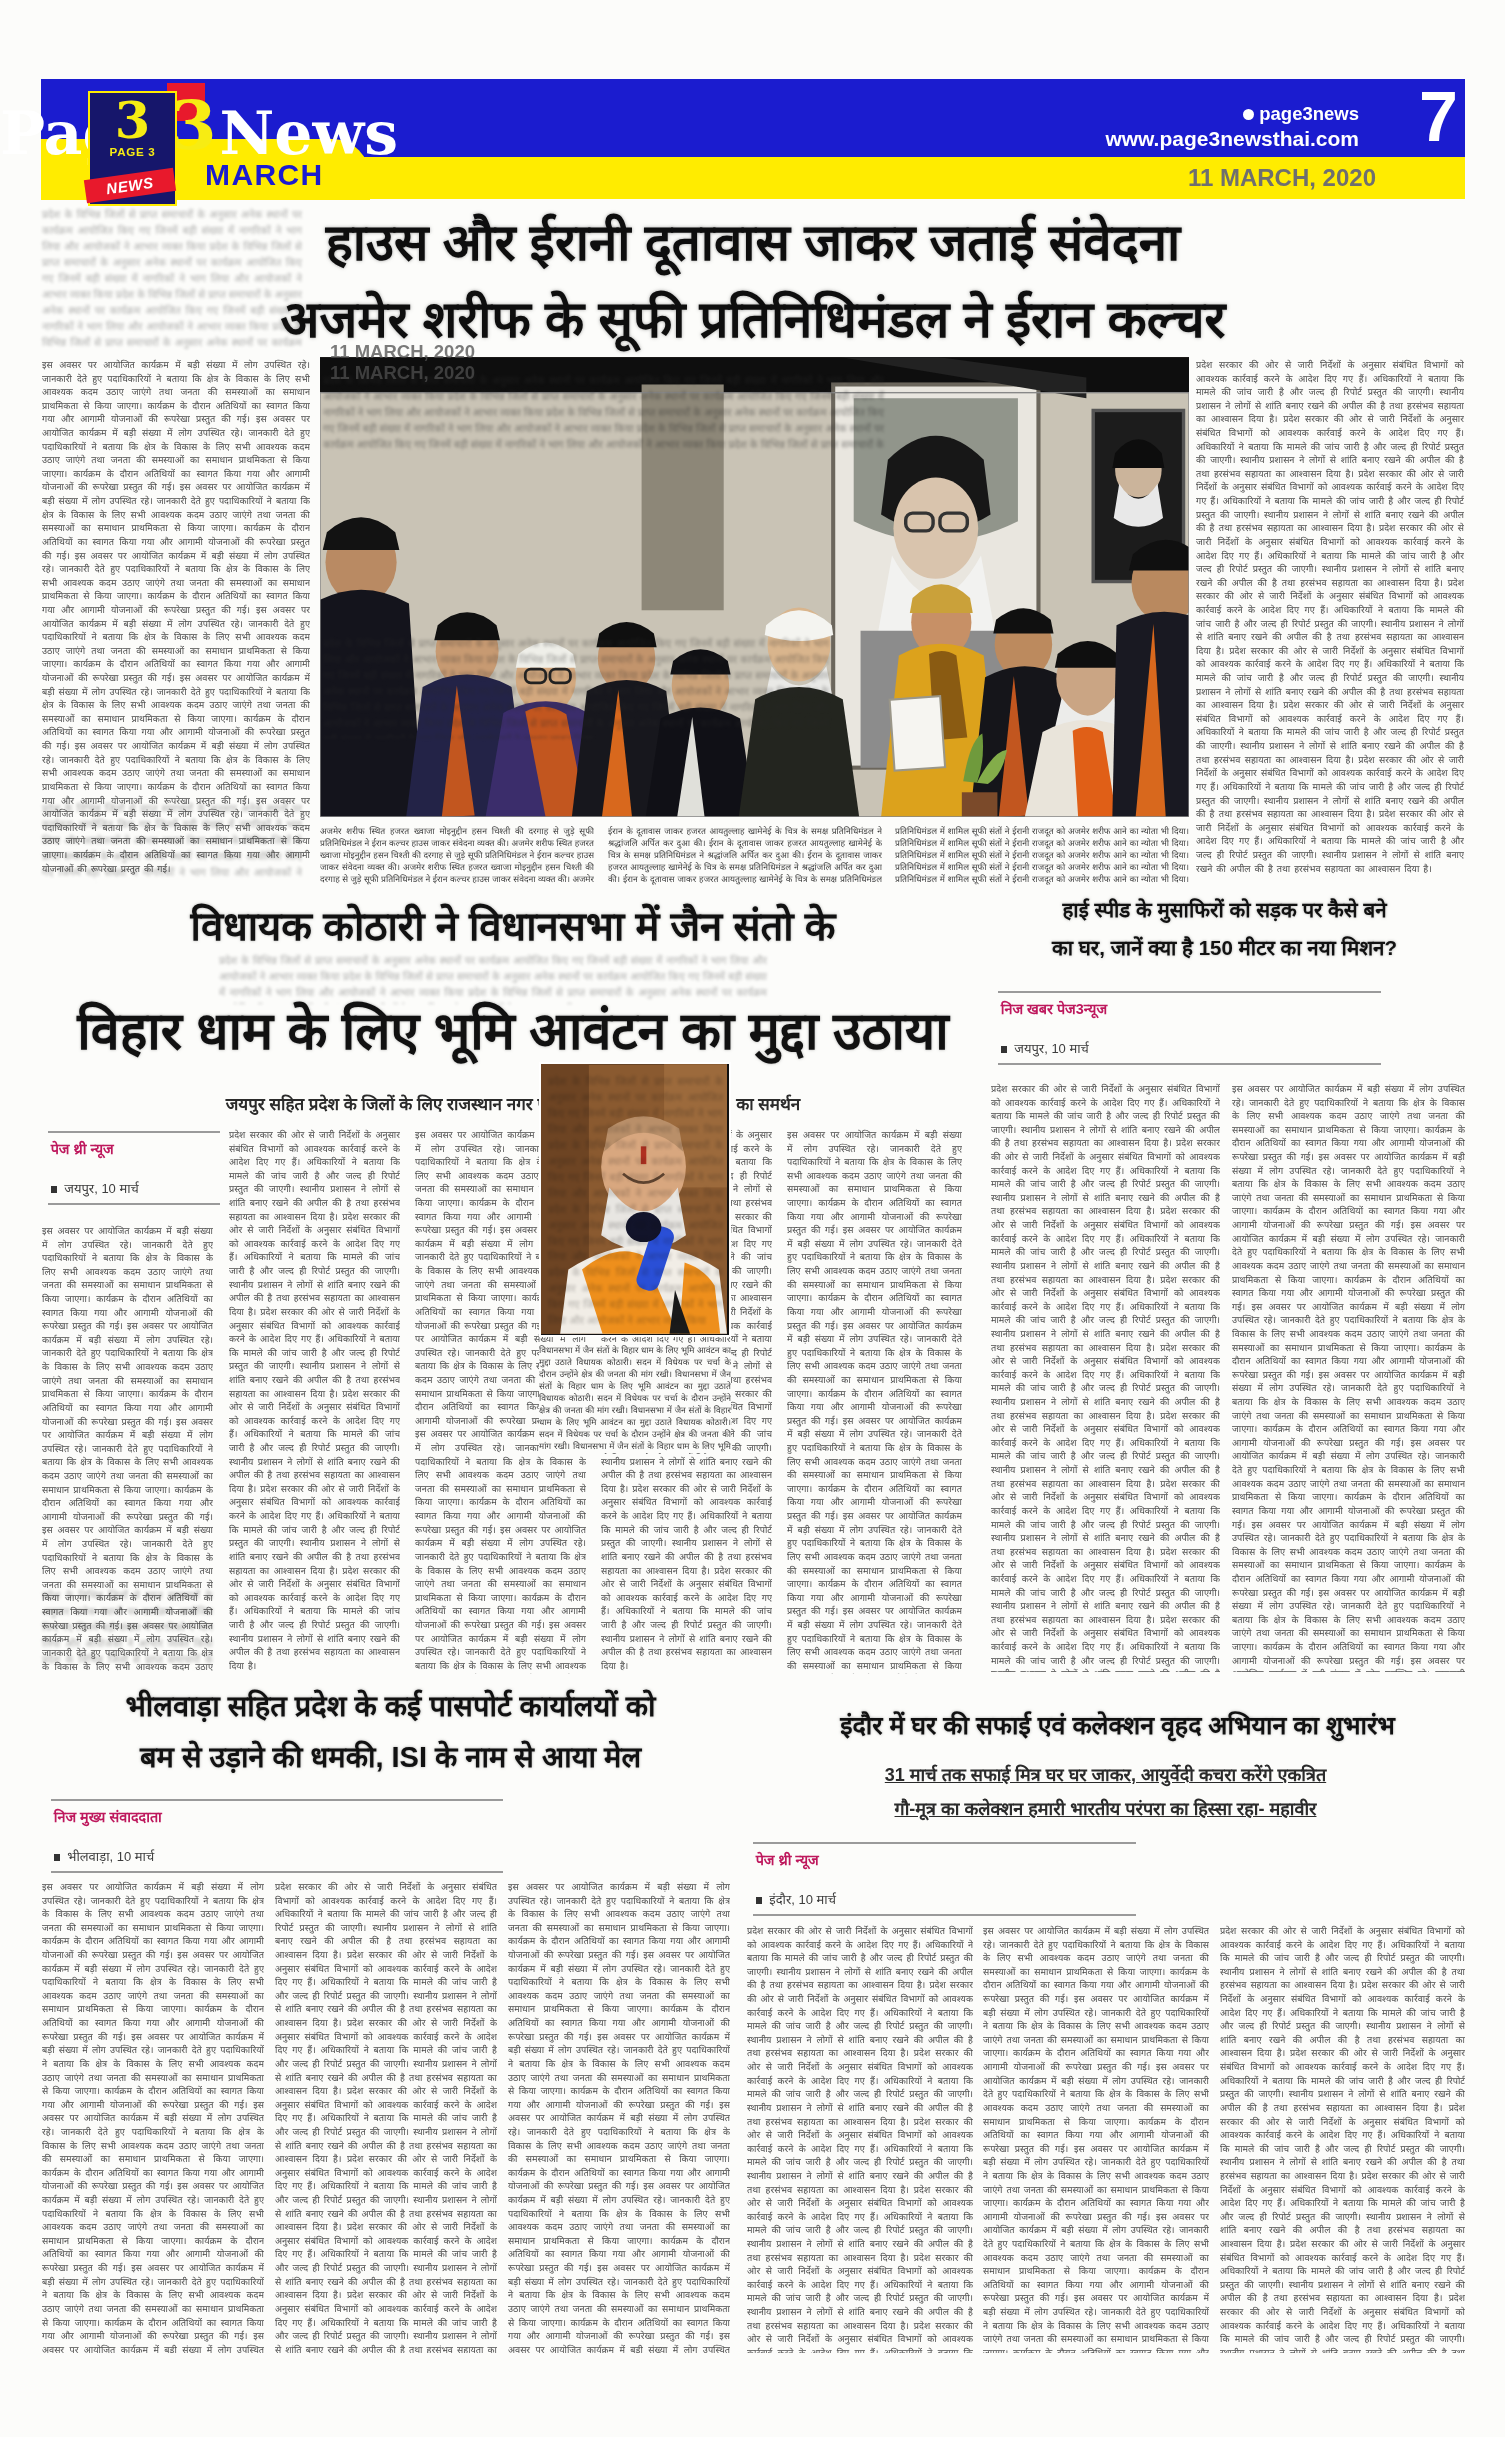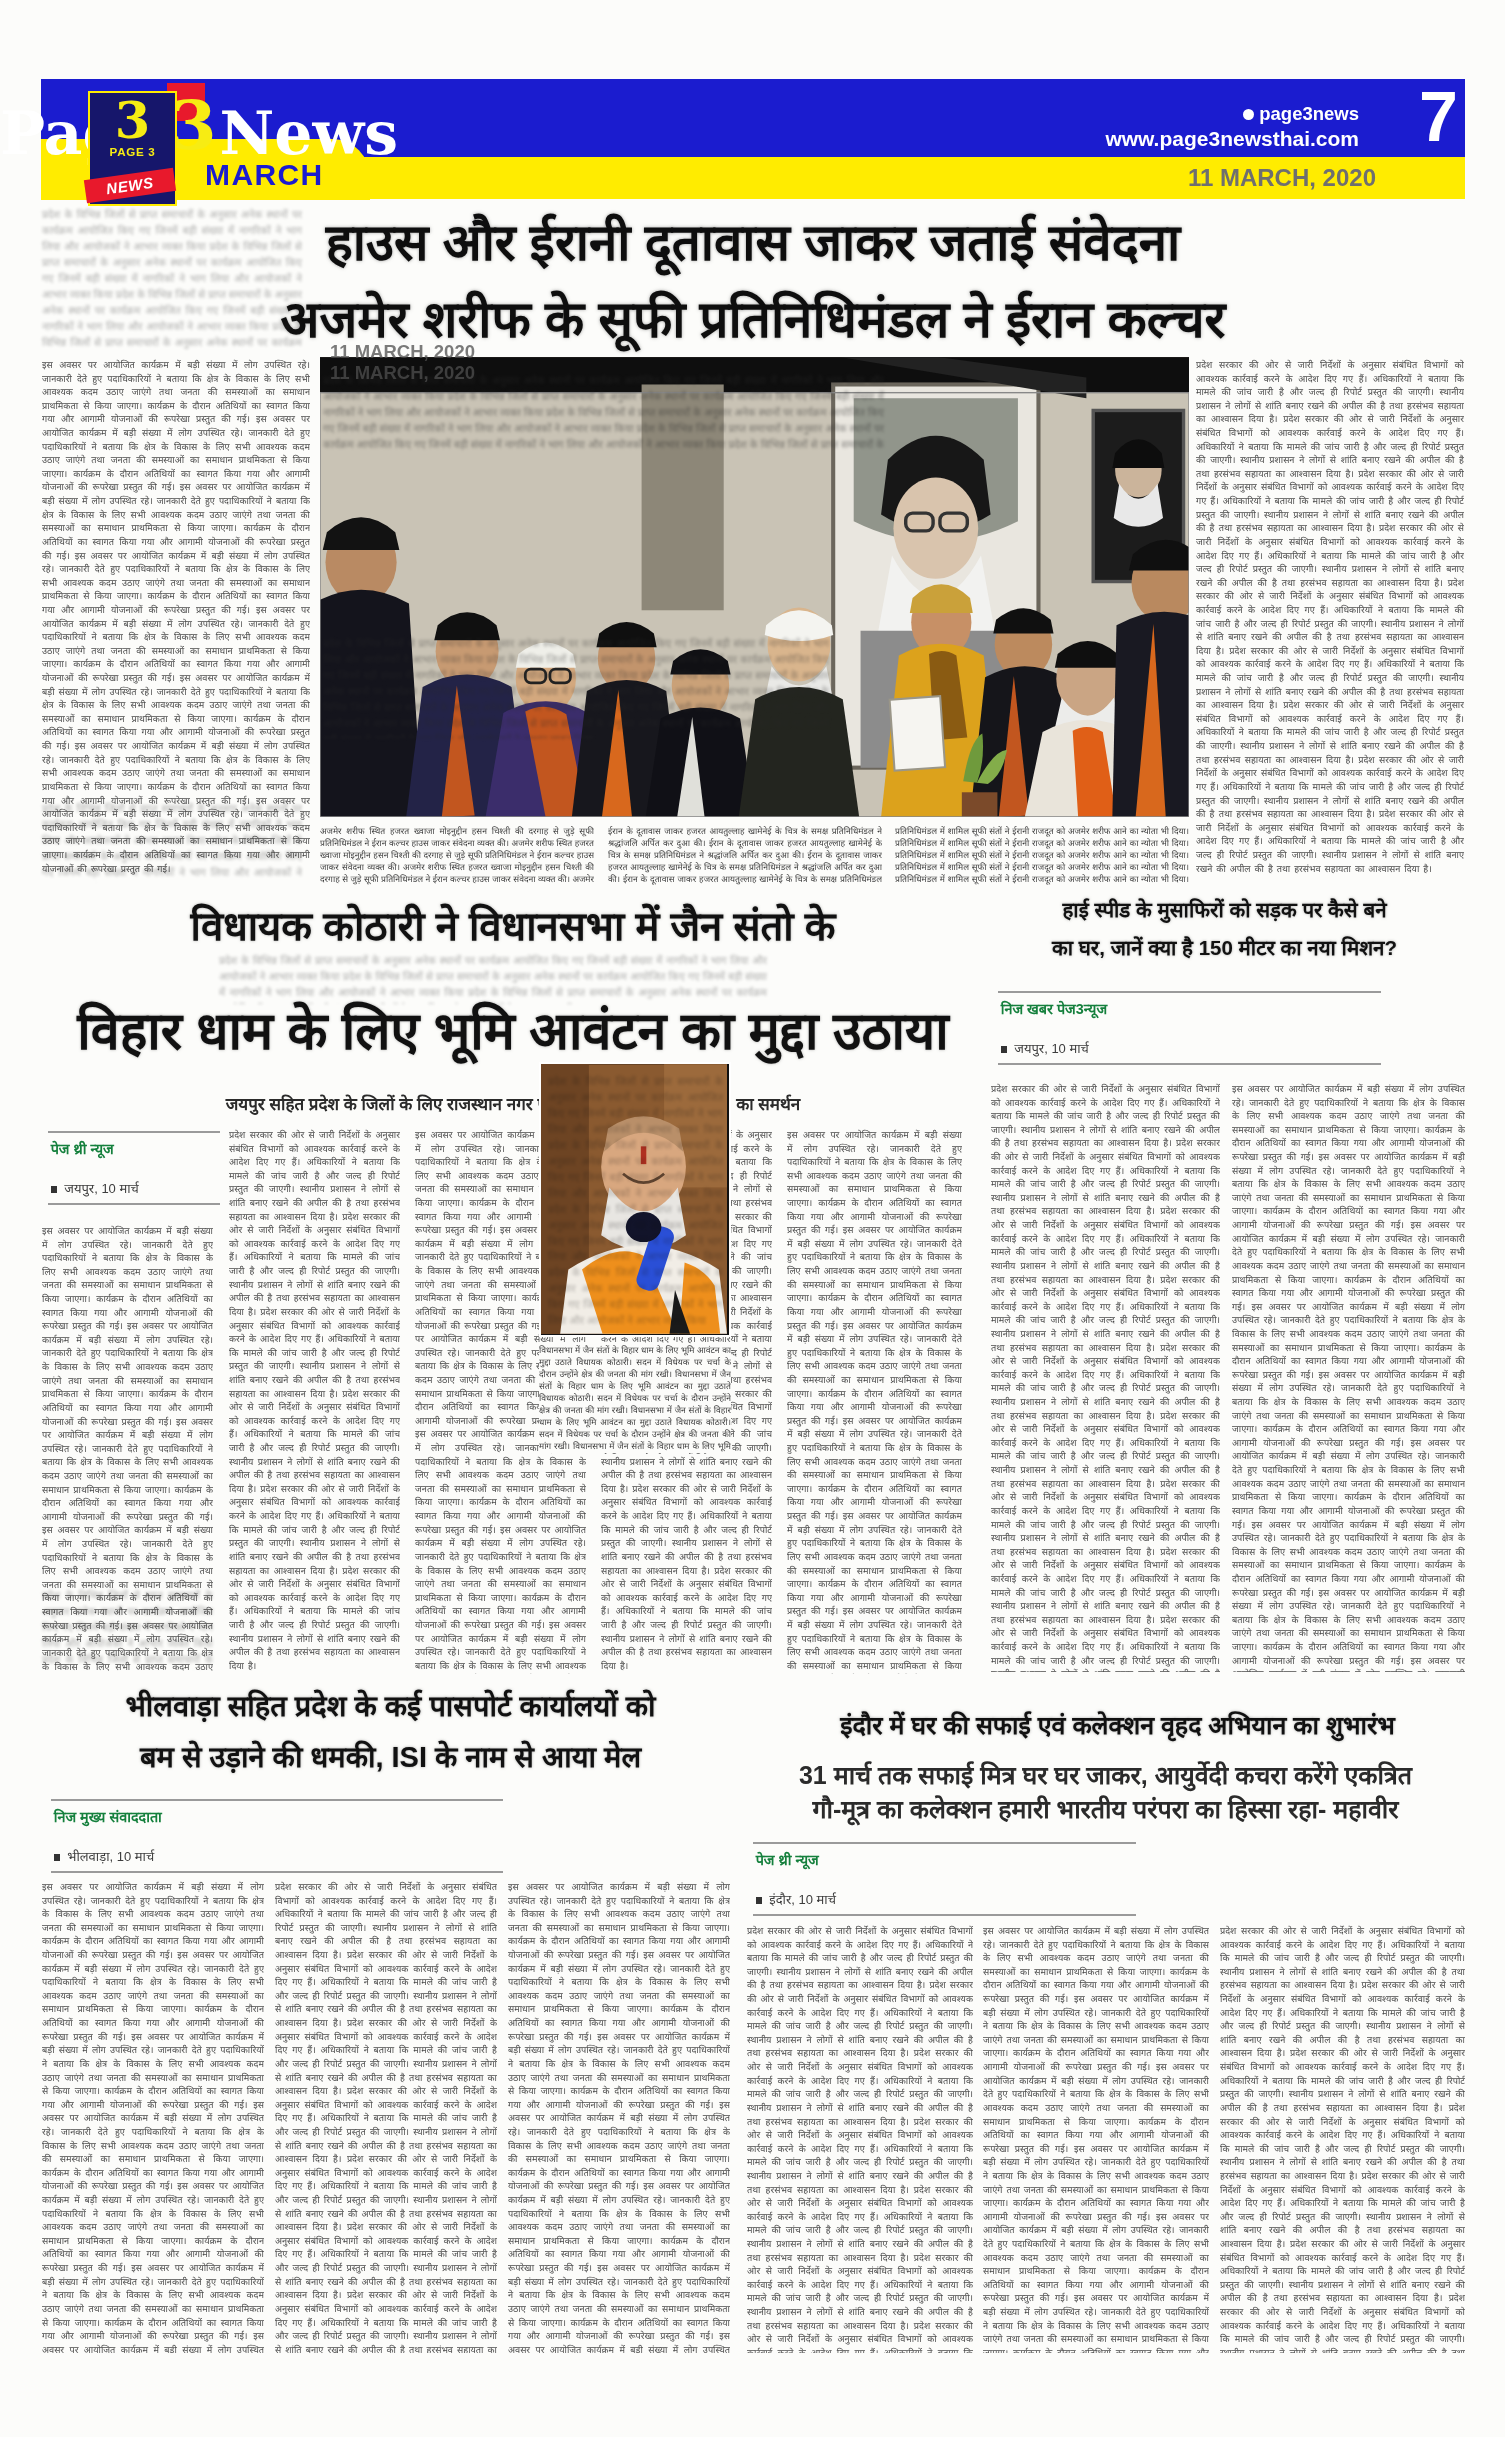--- a/index.html
+++ b/index.html
@@ -29,21 +29,21 @@
   
   .h-main{position:absolute;left:55px;top:204px;width:1396px;text-align:center;font-weight:bold;color:#0e0e0e;
           font-size:51px;line-height:77px;text-shadow:0 0 3.4px rgba(90,90,90,.55);}
   .h2{position:absolute;font-weight:bold;color:#111;text-shadow:0 0 2.7px rgba(90,90,90,.5);text-align:center;}
   .subhead{position:absolute;font-weight:bold;color:#2b2b2b;text-align:center;filter:blur(0.3px);}
   
   .col{position:absolute;font-size:9.2px;line-height:1.48;color:#4c4c4c;text-align:justify;overflow:hidden;
        filter:blur(0.5px);word-spacing:1.4px;}
   .cap{position:absolute;font-size:8.6px;line-height:1.4;color:#3c3c3c;text-align:justify;overflow:hidden;filter:blur(0.3px);}
   .byline{position:absolute;border-top:2.7px solid #9a9a9a;border-bottom:2.7px solid #9a9a9a;padding:5.5px 2.7px 6.8px 2.7px;box-sizing:border-box;}
-  .by-name{font-size:14.4px;font-weight:bold;color:#15803d;filter:blur(0.3px);}
+  .by-name{font-size:14.4px;font-weight:bold;color:#be185d;filter:blur(0.3px);}
   .by-date{font-size:13px;color:#3d3d3d;margin-top:21px;filter:blur(0.3px);}
   .dot-s{display:inline-block;width:6.8px;height:6.8px;background:#333;margin-right:6.8px;}
   
   .ghost{position:absolute;color:#2a2a2a;overflow:hidden;pointer-events:none;text-align:justify;
          filter:blur(1.4px);opacity:.38;font-size:10.3px;line-height:1.55;z-index:3;}
   .wm{position:absolute;left:330px;top:342px;z-index:4;color:#4f4f4f;opacity:.75;font-weight:bold;font-size:18.5px;line-height:20.5px;filter:blur(0.5px);}
   
   .photo{position:absolute;overflow:hidden;background:#111;}
   .photo svg{display:block;}
 </style>
@@ -242,21 +242,21 @@
   </div>
   <div class="byline" style="left:51px;top:1799px;width:452px;">
     <div class="by-name">निज मुख्य संवाददाता</div>
     <div class="by-date"><span class="dot-s"></span><span>भीलवाड़ा, 10 मार्च</span></div>
   </div>
   <div class="col fill-repeat" style="left:42px;top:1881px;width:222px;height:472px;">इस अवसर पर आयोजित कार्यक्रम में बड़ी संख्या में लोग उपस्थित रहे। जानकारी देते हुए पदाधिकारियों ने बताया कि क्षेत्र के विकास के लिए सभी आवश्यक कदम उठाए जाएंगे तथा जनता की समस्याओं का समाधान प्राथमिकता से किया जाएगा। कार्यक्रम के दौरान अतिथियों का स्वागत किया गया और आगामी योजनाओं की रूपरेखा प्रस्तुत की गई। इस अवसर पर आयोजित कार्यक्रम में बड़ी संख्या में लोग उपस्थित रहे। जानकारी देते हुए पदाधिकारियों ने बताया कि क्षेत्र के विकास के लिए सभी आवश्यक कदम उठाए जाएंगे तथा जनता की समस्याओं का समाधान प्राथमिकता से किया जाएगा। कार्यक्रम के दौरान अतिथियों का स्वागत किया गया और आगामी योजनाओं की रूपरेखा प्रस्तुत की गई। इस अवसर पर आयोजित कार्यक्रम में बड़ी संख्या में लोग उपस्थित रहे। जानकारी देते हुए पदाधिकारियों ने बताया कि क्षेत्र के विकास के लिए सभी आवश्यक कदम उठाए जाएंगे तथा जनता की समस्याओं का समाधान प्राथमिकता से किया जाएगा। कार्यक्रम के दौरान अतिथियों का स्वागत किया गया और आगामी योजनाओं की रूपरेखा प्रस्तुत की गई। इस अवसर पर आयोजित कार्यक्रम में बड़ी संख्या में लोग उपस्थित रहे। जानकारी देते हुए पदाधिकारियों ने बताया कि क्षेत्र के विकास के लिए सभी आवश्यक कदम उठाए जाएंगे तथा जनता की समस्याओं का समाधान प्राथमिकता से किया जाएगा। कार्यक्रम के दौरान अतिथियों का स्वागत किया गया और आगामी योजनाओं की रूपरेखा प्रस्तुत की गई। इस अवसर पर आयोजित कार्यक्रम में बड़ी संख्या में लोग उपस्थित रहे। जानकारी देते हुए पदाधिकारियों ने बताया कि क्षेत्र के विकास के लिए सभी आवश्यक कदम उठाए जाएंगे तथा जनता की समस्याओं का समाधान प्राथमिकता से किया जाएगा। कार्यक्रम के दौरान अतिथियों का स्वागत किया गया और आगामी योजनाओं की रूपरेखा प्रस्तुत की गई। इस अवसर पर आयोजित कार्यक्रम में बड़ी संख्या में लोग उपस्थित रहे। जानकारी देते हुए पदाधिकारियों ने बताया कि क्षेत्र के विकास के लिए सभी आवश्यक कदम उठाए जाएंगे तथा जनता की समस्याओं का समाधान प्राथमिकता से किया जाएगा। कार्यक्रम के दौरान अतिथियों का स्वागत किया गया और आगामी योजनाओं की रूपरेखा प्रस्तुत की गई। इस अवसर पर आयोजित कार्यक्रम में बड़ी संख्या में लोग उपस्थित रहे। जानकारी देते हुए पदाधिकारियों ने बताया कि क्षेत्र के विकास के लिए सभी आवश्यक कदम उठाए जाएंगे तथा जनता की समस्याओं का समाधान प्राथमिकता से किया जाएगा। कार्यक्रम के दौरान अतिथियों का स्वागत किया गया और आगामी योजनाओं की रूपरेखा प्रस्तुत की गई। </div>
   <div class="col fill-repeat" style="left:275px;top:1881px;width:222px;height:472px;">प्रदेश सरकार की ओर से जारी निर्देशों के अनुसार संबंधित विभागों को आवश्यक कार्रवाई करने के आदेश दिए गए हैं। अधिकारियों ने बताया कि मामले की जांच जारी है और जल्द ही रिपोर्ट प्रस्तुत की जाएगी। स्थानीय प्रशासन ने लोगों से शांति बनाए रखने की अपील की है तथा हरसंभव सहायता का आश्वासन दिया है। प्रदेश सरकार की ओर से जारी निर्देशों के अनुसार संबंधित विभागों को आवश्यक कार्रवाई करने के आदेश दिए गए हैं। अधिकारियों ने बताया कि मामले की जांच जारी है और जल्द ही रिपोर्ट प्रस्तुत की जाएगी। स्थानीय प्रशासन ने लोगों से शांति बनाए रखने की अपील की है तथा हरसंभव सहायता का आश्वासन दिया है। प्रदेश सरकार की ओर से जारी निर्देशों के अनुसार संबंधित विभागों को आवश्यक कार्रवाई करने के आदेश दिए गए हैं। अधिकारियों ने बताया कि मामले की जांच जारी है और जल्द ही रिपोर्ट प्रस्तुत की जाएगी। स्थानीय प्रशासन ने लोगों से शांति बनाए रखने की अपील की है तथा हरसंभव सहायता का आश्वासन दिया है। प्रदेश सरकार की ओर से जारी निर्देशों के अनुसार संबंधित विभागों को आवश्यक कार्रवाई करने के आदेश दिए गए हैं। अधिकारियों ने बताया कि मामले की जांच जारी है और जल्द ही रिपोर्ट प्रस्तुत की जाएगी। स्थानीय प्रशासन ने लोगों से शांति बनाए रखने की अपील की है तथा हरसंभव सहायता का आश्वासन दिया है। प्रदेश सरकार की ओर से जारी निर्देशों के अनुसार संबंधित विभागों को आवश्यक कार्रवाई करने के आदेश दिए गए हैं। अधिकारियों ने बताया कि मामले की जांच जारी है और जल्द ही रिपोर्ट प्रस्तुत की जाएगी। स्थानीय प्रशासन ने लोगों से शांति बनाए रखने की अपील की है तथा हरसंभव सहायता का आश्वासन दिया है। प्रदेश सरकार की ओर से जारी निर्देशों के अनुसार संबंधित विभागों को आवश्यक कार्रवाई करने के आदेश दिए गए हैं। अधिकारियों ने बताया कि मामले की जांच जारी है और जल्द ही रिपोर्ट प्रस्तुत की जाएगी। स्थानीय प्रशासन ने लोगों से शांति बनाए रखने की अपील की है तथा हरसंभव सहायता का आश्वासन दिया है। प्रदेश सरकार की ओर से जारी निर्देशों के अनुसार संबंधित विभागों को आवश्यक कार्रवाई करने के आदेश दिए गए हैं। अधिकारियों ने बताया कि मामले की जांच जारी है और जल्द ही रिपोर्ट प्रस्तुत की जाएगी। स्थानीय प्रशासन ने लोगों से शांति बनाए रखने की अपील की है तथा हरसंभव सहायता का आश्वासन दिया है। </div>
   <div class="col fill-repeat" style="left:508px;top:1881px;width:222px;height:472px;">इस अवसर पर आयोजित कार्यक्रम में बड़ी संख्या में लोग उपस्थित रहे। जानकारी देते हुए पदाधिकारियों ने बताया कि क्षेत्र के विकास के लिए सभी आवश्यक कदम उठाए जाएंगे तथा जनता की समस्याओं का समाधान प्राथमिकता से किया जाएगा। कार्यक्रम के दौरान अतिथियों का स्वागत किया गया और आगामी योजनाओं की रूपरेखा प्रस्तुत की गई। इस अवसर पर आयोजित कार्यक्रम में बड़ी संख्या में लोग उपस्थित रहे। जानकारी देते हुए पदाधिकारियों ने बताया कि क्षेत्र के विकास के लिए सभी आवश्यक कदम उठाए जाएंगे तथा जनता की समस्याओं का समाधान प्राथमिकता से किया जाएगा। कार्यक्रम के दौरान अतिथियों का स्वागत किया गया और आगामी योजनाओं की रूपरेखा प्रस्तुत की गई। इस अवसर पर आयोजित कार्यक्रम में बड़ी संख्या में लोग उपस्थित रहे। जानकारी देते हुए पदाधिकारियों ने बताया कि क्षेत्र के विकास के लिए सभी आवश्यक कदम उठाए जाएंगे तथा जनता की समस्याओं का समाधान प्राथमिकता से किया जाएगा। कार्यक्रम के दौरान अतिथियों का स्वागत किया गया और आगामी योजनाओं की रूपरेखा प्रस्तुत की गई। इस अवसर पर आयोजित कार्यक्रम में बड़ी संख्या में लोग उपस्थित रहे। जानकारी देते हुए पदाधिकारियों ने बताया कि क्षेत्र के विकास के लिए सभी आवश्यक कदम उठाए जाएंगे तथा जनता की समस्याओं का समाधान प्राथमिकता से किया जाएगा। कार्यक्रम के दौरान अतिथियों का स्वागत किया गया और आगामी योजनाओं की रूपरेखा प्रस्तुत की गई। इस अवसर पर आयोजित कार्यक्रम में बड़ी संख्या में लोग उपस्थित रहे। जानकारी देते हुए पदाधिकारियों ने बताया कि क्षेत्र के विकास के लिए सभी आवश्यक कदम उठाए जाएंगे तथा जनता की समस्याओं का समाधान प्राथमिकता से किया जाएगा। कार्यक्रम के दौरान अतिथियों का स्वागत किया गया और आगामी योजनाओं की रूपरेखा प्रस्तुत की गई। इस अवसर पर आयोजित कार्यक्रम में बड़ी संख्या में लोग उपस्थित रहे। जानकारी देते हुए पदाधिकारियों ने बताया कि क्षेत्र के विकास के लिए सभी आवश्यक कदम उठाए जाएंगे तथा जनता की समस्याओं का समाधान प्राथमिकता से किया जाएगा। कार्यक्रम के दौरान अतिथियों का स्वागत किया गया और आगामी योजनाओं की रूपरेखा प्रस्तुत की गई। इस अवसर पर आयोजित कार्यक्रम में बड़ी संख्या में लोग उपस्थित रहे। जानकारी देते हुए पदाधिकारियों ने बताया कि क्षेत्र के विकास के लिए सभी आवश्यक कदम उठाए जाएंगे तथा जनता की समस्याओं का समाधान प्राथमिकता से किया जाएगा। कार्यक्रम के दौरान अतिथियों का स्वागत किया गया और आगामी योजनाओं की रूपरेखा प्रस्तुत की गई। </div>
 
   <div class="h2" style="left:758px;top:1706px;width:719px;font-size:25px;line-height:38px;">इंदौर में घर की सफाई एवं कलेक्शन वृहद अभियान का शुभारंभ</div>
-  <div class="subhead" style="left:753px;top:1758px;width:705px;font-size:25px;line-height:34px;">
+  <div class="subhead" style="left:753px;top:1758px;width:705px;font-size:18px;line-height:34px;text-decoration:underline;">
     <div>31 मार्च तक सफाई मित्र घर घर जाकर, आयुर्वेदी कचरा करेंगे एकत्रित</div>
     <div>गौ-मूत्र का कलेक्शन हमारी भारतीय परंपरा का हिस्सा रहा- महावीर</div>
   </div>
   <div class="byline" style="left:753px;top:1842px;width:383px;">
     <div class="by-name">पेज थ्री न्यूज</div>
     <div class="by-date"><span class="dot-s"></span><span>इंदौर, 10 मार्च</span></div>
   </div>
   <div class="col fill-repeat" style="left:747px;top:1925px;width:226px;height:428px;">प्रदेश सरकार की ओर से जारी निर्देशों के अनुसार संबंधित विभागों को आवश्यक कार्रवाई करने के आदेश दिए गए हैं। अधिकारियों ने बताया कि मामले की जांच जारी है और जल्द ही रिपोर्ट प्रस्तुत की जाएगी। स्थानीय प्रशासन ने लोगों से शांति बनाए रखने की अपील की है तथा हरसंभव सहायता का आश्वासन दिया है। प्रदेश सरकार की ओर से जारी निर्देशों के अनुसार संबंधित विभागों को आवश्यक कार्रवाई करने के आदेश दिए गए हैं। अधिकारियों ने बताया कि मामले की जांच जारी है और जल्द ही रिपोर्ट प्रस्तुत की जाएगी। स्थानीय प्रशासन ने लोगों से शांति बनाए रखने की अपील की है तथा हरसंभव सहायता का आश्वासन दिया है। प्रदेश सरकार की ओर से जारी निर्देशों के अनुसार संबंधित विभागों को आवश्यक कार्रवाई करने के आदेश दिए गए हैं। अधिकारियों ने बताया कि मामले की जांच जारी है और जल्द ही रिपोर्ट प्रस्तुत की जाएगी। स्थानीय प्रशासन ने लोगों से शांति बनाए रखने की अपील की है तथा हरसंभव सहायता का आश्वासन दिया है। प्रदेश सरकार की ओर से जारी निर्देशों के अनुसार संबंधित विभागों को आवश्यक कार्रवाई करने के आदेश दिए गए हैं। अधिकारियों ने बताया कि मामले की जांच जारी है और जल्द ही रिपोर्ट प्रस्तुत की जाएगी। स्थानीय प्रशासन ने लोगों से शांति बनाए रखने की अपील की है तथा हरसंभव सहायता का आश्वासन दिया है। प्रदेश सरकार की ओर से जारी निर्देशों के अनुसार संबंधित विभागों को आवश्यक कार्रवाई करने के आदेश दिए गए हैं। अधिकारियों ने बताया कि मामले की जांच जारी है और जल्द ही रिपोर्ट प्रस्तुत की जाएगी। स्थानीय प्रशासन ने लोगों से शांति बनाए रखने की अपील की है तथा हरसंभव सहायता का आश्वासन दिया है। प्रदेश सरकार की ओर से जारी निर्देशों के अनुसार संबंधित विभागों को आवश्यक कार्रवाई करने के आदेश दिए गए हैं। अधिकारियों ने बताया कि मामले की जांच जारी है और जल्द ही रिपोर्ट प्रस्तुत की जाएगी। स्थानीय प्रशासन ने लोगों से शांति बनाए रखने की अपील की है तथा हरसंभव सहायता का आश्वासन दिया है। प्रदेश सरकार की ओर से जारी निर्देशों के अनुसार संबंधित विभागों को आवश्यक कार्रवाई करने के आदेश दिए गए हैं। अधिकारियों ने बताया कि मामले की जांच जारी है और जल्द ही रिपोर्ट प्रस्तुत की जाएगी। स्थानीय प्रशासन ने लोगों से शांति बनाए रखने की अपील की है तथा हरसंभव सहायता का आश्वासन दिया है। </div>
   <div class="col fill-repeat" style="left:983px;top:1925px;width:226px;height:428px;">इस अवसर पर आयोजित कार्यक्रम में बड़ी संख्या में लोग उपस्थित रहे। जानकारी देते हुए पदाधिकारियों ने बताया कि क्षेत्र के विकास के लिए सभी आवश्यक कदम उठाए जाएंगे तथा जनता की समस्याओं का समाधान प्राथमिकता से किया जाएगा। कार्यक्रम के दौरान अतिथियों का स्वागत किया गया और आगामी योजनाओं की रूपरेखा प्रस्तुत की गई। इस अवसर पर आयोजित कार्यक्रम में बड़ी संख्या में लोग उपस्थित रहे। जानकारी देते हुए पदाधिकारियों ने बताया कि क्षेत्र के विकास के लिए सभी आवश्यक कदम उठाए जाएंगे तथा जनता की समस्याओं का समाधान प्राथमिकता से किया जाएगा। कार्यक्रम के दौरान अतिथियों का स्वागत किया गया और आगामी योजनाओं की रूपरेखा प्रस्तुत की गई। इस अवसर पर आयोजित कार्यक्रम में बड़ी संख्या में लोग उपस्थित रहे। जानकारी देते हुए पदाधिकारियों ने बताया कि क्षेत्र के विकास के लिए सभी आवश्यक कदम उठाए जाएंगे तथा जनता की समस्याओं का समाधान प्राथमिकता से किया जाएगा। कार्यक्रम के दौरान अतिथियों का स्वागत किया गया और आगामी योजनाओं की रूपरेखा प्रस्तुत की गई। इस अवसर पर आयोजित कार्यक्रम में बड़ी संख्या में लोग उपस्थित रहे। जानकारी देते हुए पदाधिकारियों ने बताया कि क्षेत्र के विकास के लिए सभी आवश्यक कदम उठाए जाएंगे तथा जनता की समस्याओं का समाधान प्राथमिकता से किया जाएगा। कार्यक्रम के दौरान अतिथियों का स्वागत किया गया और आगामी योजनाओं की रूपरेखा प्रस्तुत की गई। इस अवसर पर आयोजित कार्यक्रम में बड़ी संख्या में लोग उपस्थित रहे। जानकारी देते हुए पदाधिकारियों ने बताया कि क्षेत्र के विकास के लिए सभी आवश्यक कदम उठाए जाएंगे तथा जनता की समस्याओं का समाधान प्राथमिकता से किया जाएगा। कार्यक्रम के दौरान अतिथियों का स्वागत किया गया और आगामी योजनाओं की रूपरेखा प्रस्तुत की गई। इस अवसर पर आयोजित कार्यक्रम में बड़ी संख्या में लोग उपस्थित रहे। जानकारी देते हुए पदाधिकारियों ने बताया कि क्षेत्र के विकास के लिए सभी आवश्यक कदम उठाए जाएंगे तथा जनता की समस्याओं का समाधान प्राथमिकता से किया जाएगा। कार्यक्रम के दौरान अतिथियों का स्वागत किया गया और आगामी योजनाओं की रूपरेखा प्रस्तुत की गई। </div>
   <div class="col fill-repeat" style="left:1220px;top:1925px;width:245px;height:428px;">प्रदेश सरकार की ओर से जारी निर्देशों के अनुसार संबंधित विभागों को आवश्यक कार्रवाई करने के आदेश दिए गए हैं। अधिकारियों ने बताया कि मामले की जांच जारी है और जल्द ही रिपोर्ट प्रस्तुत की जाएगी। स्थानीय प्रशासन ने लोगों से शांति बनाए रखने की अपील की है तथा हरसंभव सहायता का आश्वासन दिया है। प्रदेश सरकार की ओर से जारी निर्देशों के अनुसार संबंधित विभागों को आवश्यक कार्रवाई करने के आदेश दिए गए हैं। अधिकारियों ने बताया कि मामले की जांच जारी है और जल्द ही रिपोर्ट प्रस्तुत की जाएगी। स्थानीय प्रशासन ने लोगों से शांति बनाए रखने की अपील की है तथा हरसंभव सहायता का आश्वासन दिया है। प्रदेश सरकार की ओर से जारी निर्देशों के अनुसार संबंधित विभागों को आवश्यक कार्रवाई करने के आदेश दिए गए हैं। अधिकारियों ने बताया कि मामले की जांच जारी है और जल्द ही रिपोर्ट प्रस्तुत की जाएगी। स्थानीय प्रशासन ने लोगों से शांति बनाए रखने की अपील की है तथा हरसंभव सहायता का आश्वासन दिया है। प्रदेश सरकार की ओर से जारी निर्देशों के अनुसार संबंधित विभागों को आवश्यक कार्रवाई करने के आदेश दिए गए हैं। अधिकारियों ने बताया कि मामले की जांच जारी है और जल्द ही रिपोर्ट प्रस्तुत की जाएगी। स्थानीय प्रशासन ने लोगों से शांति बनाए रखने की अपील की है तथा हरसंभव सहायता का आश्वासन दिया है। प्रदेश सरकार की ओर से जारी निर्देशों के अनुसार संबंधित विभागों को आवश्यक कार्रवाई करने के आदेश दिए गए हैं। अधिकारियों ने बताया कि मामले की जांच जारी है और जल्द ही रिपोर्ट प्रस्तुत की जाएगी। स्थानीय प्रशासन ने लोगों से शांति बनाए रखने की अपील की है तथा हरसंभव सहायता का आश्वासन दिया है। प्रदेश सरकार की ओर से जारी निर्देशों के अनुसार संबंधित विभागों को आवश्यक कार्रवाई करने के आदेश दिए गए हैं। अधिकारियों ने बताया कि मामले की जांच जारी है और जल्द ही रिपोर्ट प्रस्तुत की जाएगी। स्थानीय प्रशासन ने लोगों से शांति बनाए रखने की अपील की है तथा हरसंभव सहायता का आश्वासन दिया है। प्रदेश सरकार की ओर से जारी निर्देशों के अनुसार संबंधित विभागों को आवश्यक कार्रवाई करने के आदेश दिए गए हैं। अधिकारियों ने बताया कि मामले की जांच जारी है और जल्द ही रिपोर्ट प्रस्तुत की जाएगी। स्थानीय प्रशासन ने लोगों से शांति बनाए रखने की अपील की है तथा हरसंभव सहायता का आश्वासन दिया है। </div>

